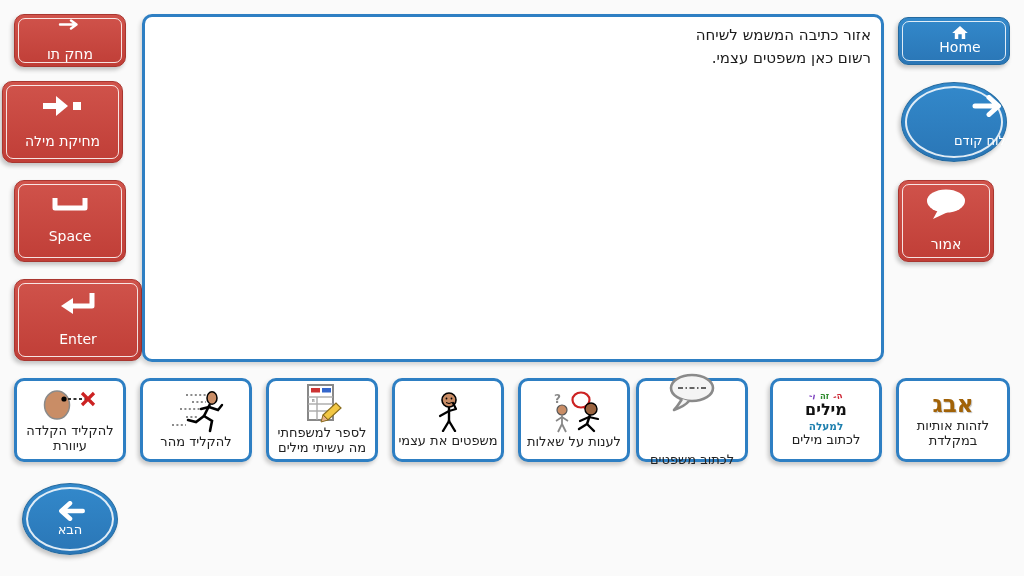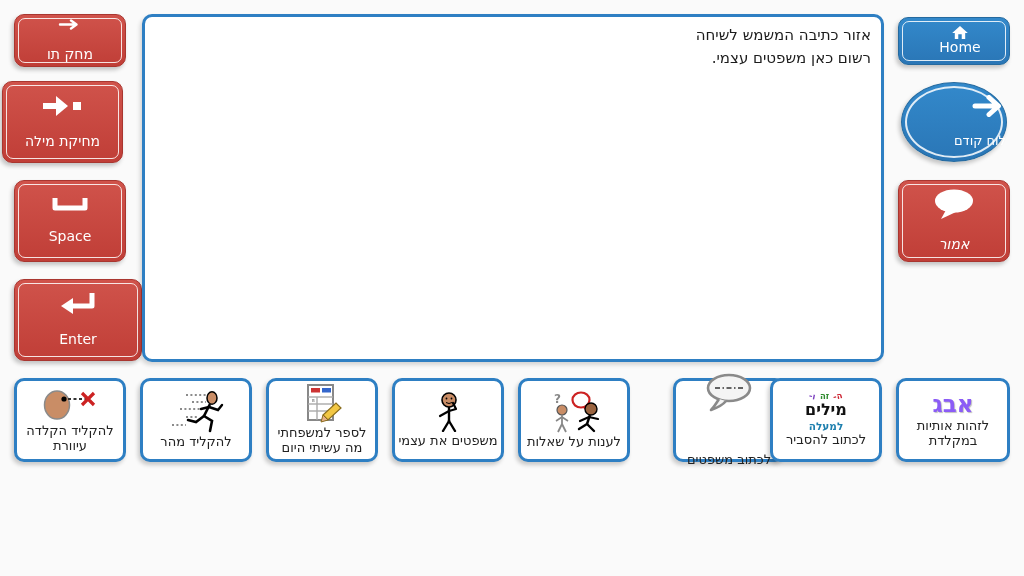--- a/index.html
+++ b/index.html
@@ -45,21 +45,21 @@
   .icon { display:flex; align-items:center; justify-content:center; }
 
   .words-logo { display:flex; flex-direction:column; align-items:center; line-height:1; direction:rtl; }
   .wl-top { font-size:8.5px; font-weight:bold; display:flex; gap:4px; direction:rtl; }
   .wl-p1 { color:#cc2230; display:inline-block; transform:rotate(-14deg); }
   .wl-p2 { color:#2e8b2e; }
   .wl-p3 { color:#7b3fbf; display:inline-block; transform:rotate(12deg); }
   .wl-main { font-size:16px; font-weight:bold; color:#111; margin-top:1px; }
   .wl-sub { font-size:10.5px; font-weight:bold; color:#1d7fae; margin-top:3px; }
 
-  .abc-text { font-size:23px; font-weight:bold; color:#8b5cf6; text-shadow:1px 1px 1px rgba(0,0,0,0.25); }
+  .abc-text { font-size:23px; font-weight:bold; color:#a16207; text-shadow:1px 1px 1px rgba(0,0,0,0.25); }
 </style>
 </head>
 <body>
 
 <div id="app">
 
   <div class="btn red" style="left:14px;top:14px;width:112px;height:53px;">
     <span class="icon">
       <svg width="24" height="11" viewBox="0 0 24 11">
           <path d="M2 5.5 H18 M13 1.5 L18.5 5.5 L13 9.5" stroke="#fff" stroke-width="2.4" fill="none" stroke-linecap="round" stroke-linejoin="round"></path>
@@ -114,21 +114,21 @@
 
   <div class="btn blue ellipse" style="left:901px;top:82px;width:106px;height:80px;align-items:flex-end;">
     <span class="icon">
       <svg width="34" height="22" viewBox="0 0 34 22">
           <path d="M3 11 H24 M17 2.5 L26.5 11 L17 19.5" stroke="#fff" stroke-width="5" fill="none" stroke-linecap="round" stroke-linejoin="round"></path>
         </svg>
     </span>
     <span class="blab" style="font-size:13px;" dir="rtl">לוח קודם</span>
   </div>
 
-  <div class="btn red" style="left:898px;top:180px;width:112px;height:82px;font-style:italic;">
+  <div class="btn red" style="left:898px;top:180px;width:96px;height:82px;">
     <span class="icon">
       <svg width="42" height="31" viewBox="0 0 42 31">
         <ellipse cx="21" cy="12" rx="19" ry="11.5" fill="#fff"></ellipse>
         <path d="M13 21 L8 30 L23 23 Z" fill="#fff"></path>
       </svg>
     </span>
     <span class="blab" dir="rtl">אמור</span>
   </div>
 
   <div class="bbtn" style="left:14px;">
@@ -170,21 +170,21 @@
         <rect x="21" y="4" width="9" height="4.5" fill="#3366cc"></rect>
         <line x1="7" y1="13" x2="32" y2="13" stroke="#aaa" stroke-width="1.4"></line>
         <line x1="7" y1="20" x2="32" y2="20" stroke="#aaa" stroke-width="1.4"></line>
         <line x1="7" y1="27" x2="32" y2="27" stroke="#aaa" stroke-width="1.4"></line>
         <line x1="16" y1="13" x2="16" y2="36" stroke="#aaa" stroke-width="1.4"></line>
         <text x="11" y="18" font-size="4" fill="#555">B</text>
         <polygon points="22,31 35,19 40,24 27,36" fill="#f2c744" stroke="#8a6d1d" stroke-width="1.2"></polygon>
         <polygon points="22,31 27,36 20,38" fill="#e8b087" stroke="#8a6d1d" stroke-width="1"></polygon>
       </svg>
     </span>
-    <span class="blabel">לספר למשפחתי מה עשיתי היום</span>
+    <span class="blabel">לספר למשפחתי מה עשיתי מילים</span>
   </div>
 
   <div class="bbtn" style="left:392px;">
     <span class="icon">
       <svg width="36" height="40" viewBox="0 0 36 40">
         <circle cx="19" cy="8" r="7" fill="#c98d66" stroke="#000" stroke-width="1.6"></circle>
         <circle cx="16.5" cy="6.5" r="0.9" fill="#000"></circle>
         <circle cx="21.5" cy="6.5" r="0.9" fill="#000"></circle>
         <path d="M16 10.5 Q19 12.5 22 10.5" stroke="#000" stroke-width="1" fill="none"></path>
         <line x1="19" y1="15" x2="19" y2="29" stroke="#000" stroke-width="2.4"></line>
@@ -209,43 +209,51 @@
         <path d="M38 16 L43 21" stroke="#cc2222" stroke-width="2.2"></path>
         <circle cx="45" cy="18" r="6" fill="#9a6440" stroke="#000" stroke-width="1.4"></circle>
         <line x1="44" y1="24" x2="41" y2="33" stroke="#000" stroke-width="2.4"></line>
         <path d="M43 26 L34 30 M43 26 L52 28" stroke="#000" stroke-width="2.2" fill="none" stroke-linecap="round"></path>
         <path d="M41 33 L33 38 M41 33 L48 40" stroke="#000" stroke-width="2.4" fill="none" stroke-linecap="round"></path>
       </svg>
     </span>
     <span class="blabel">לענות על שאלות</span>
   </div>
 
-  <div class="bbtn" style="left:673px;gap:40px;">
+  <div class="bbtn" style="left:636px;gap:40px;">
     <span class="icon">
       <svg width="50" height="40" viewBox="0 0 50 40">
         <ellipse cx="25" cy="15" rx="21" ry="13" fill="#f4f4f4" stroke="#8a8a8a" stroke-width="2.6"></ellipse>
         <path d="M15 26 Q10 34 7 37 Q18 33 22 28" fill="#f4f4f4" stroke="#8a8a8a" stroke-width="2.6" stroke-linejoin="round"></path>
         <line x1="11" y1="15" x2="39" y2="15" stroke="#333" stroke-width="1.6" stroke-dasharray="5 2.5 1.5 2.5"></line>
       </svg>
     </span>
     <span class="blabel">לכתוב משפטים</span>
   </div>
 
   <div class="bbtn" style="left:770px;">
     <span class="words-logo">
       <span class="wl-top">
         <span class="wl-p1">ה-</span>
         <span class="wl-p2">זה</span>
         <span class="wl-p3">ו-</span>
       </span>
       <span class="wl-main">מילים</span>
       <span class="wl-sub">למעלה</span>
     </span>
-    <span class="blabel">לכתוב להסביר</span>
+    <span class="blabel">לכתוב מילים</span>
   </div>
 
   <div class="bbtn" style="left:896px;width:114px;">
     <span class="abc-text" dir="rtl">אבג</span>
     <span class="blabel">לזהות אותיות במקלדת</span>
   </div>
 
+  <div class="btn blue ellipse" style="left:22px;top:483px;width:96px;height:72px;gap:2px;">
+    <span class="icon">
+      <svg width="32" height="20" viewBox="0 0 34 22">
+          <path d="M31 11 H10 M17 2.5 L7.5 11 L17 19.5" stroke="#fff" stroke-width="5" fill="none" stroke-linecap="round" stroke-linejoin="round"></path>
+        </svg>
+    </span>
+    <span class="blab" style="font-size:13px;" dir="rtl">הבא</span>
+  </div>
 
 </div>
 
 </body></html>

